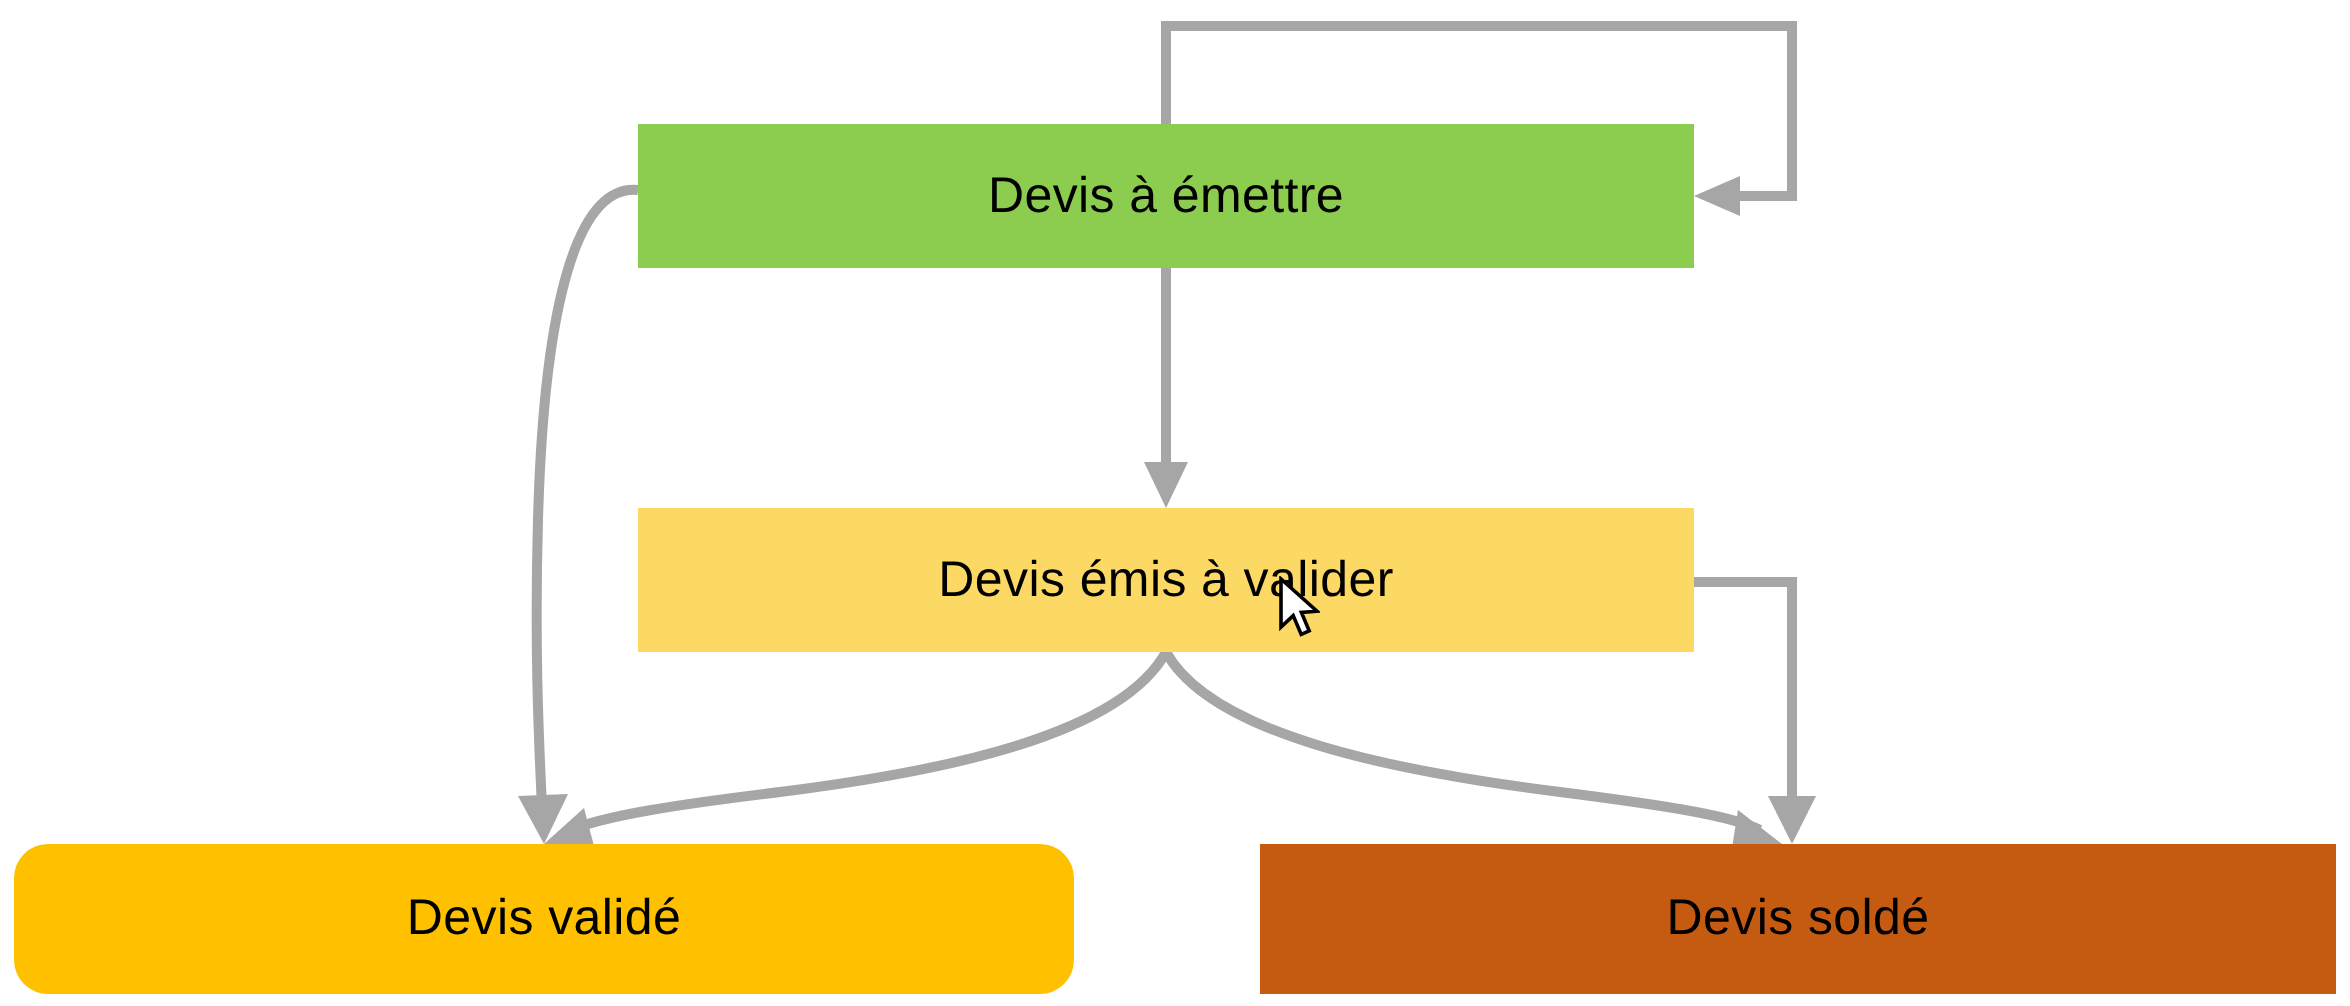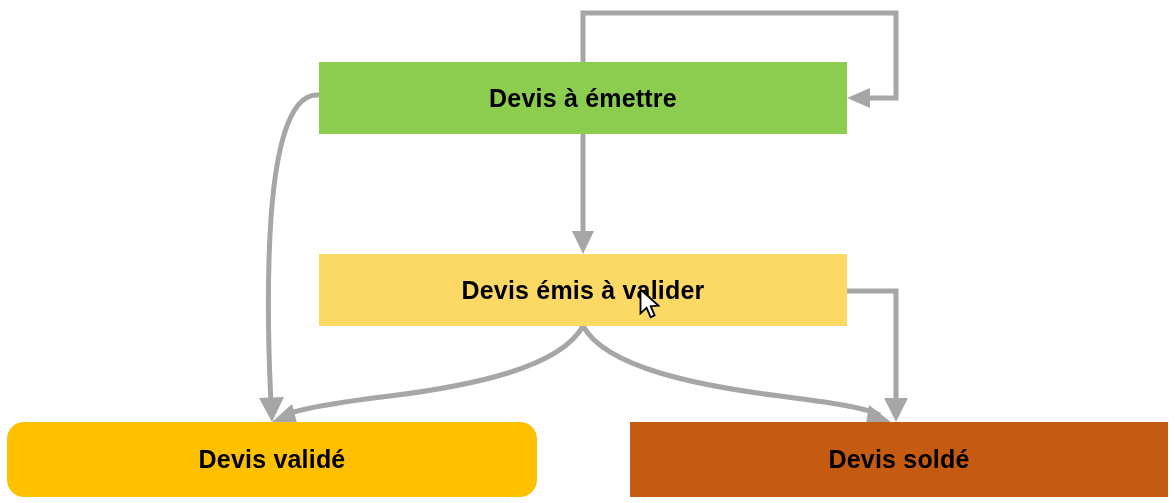--- a/index.html
+++ b/index.html
@@ -27,21 +27,21 @@
   }
   .node {
     position: absolute;
     display: flex;
     align-items: center;
     justify-content: center;
     box-sizing: border-box;
     color: #000000;
     font-size: 25px;
     line-height: 1;
-    font-weight: 700;
+    font-weight: 400;
     letter-spacing: 0.2px;
     white-space: nowrap;
     user-select: none;
   }
   #node-emettre {
     left: 319px;
     top: 62px;
     width: 528px;
     height: 72px;
     background: #8CCC4F;

